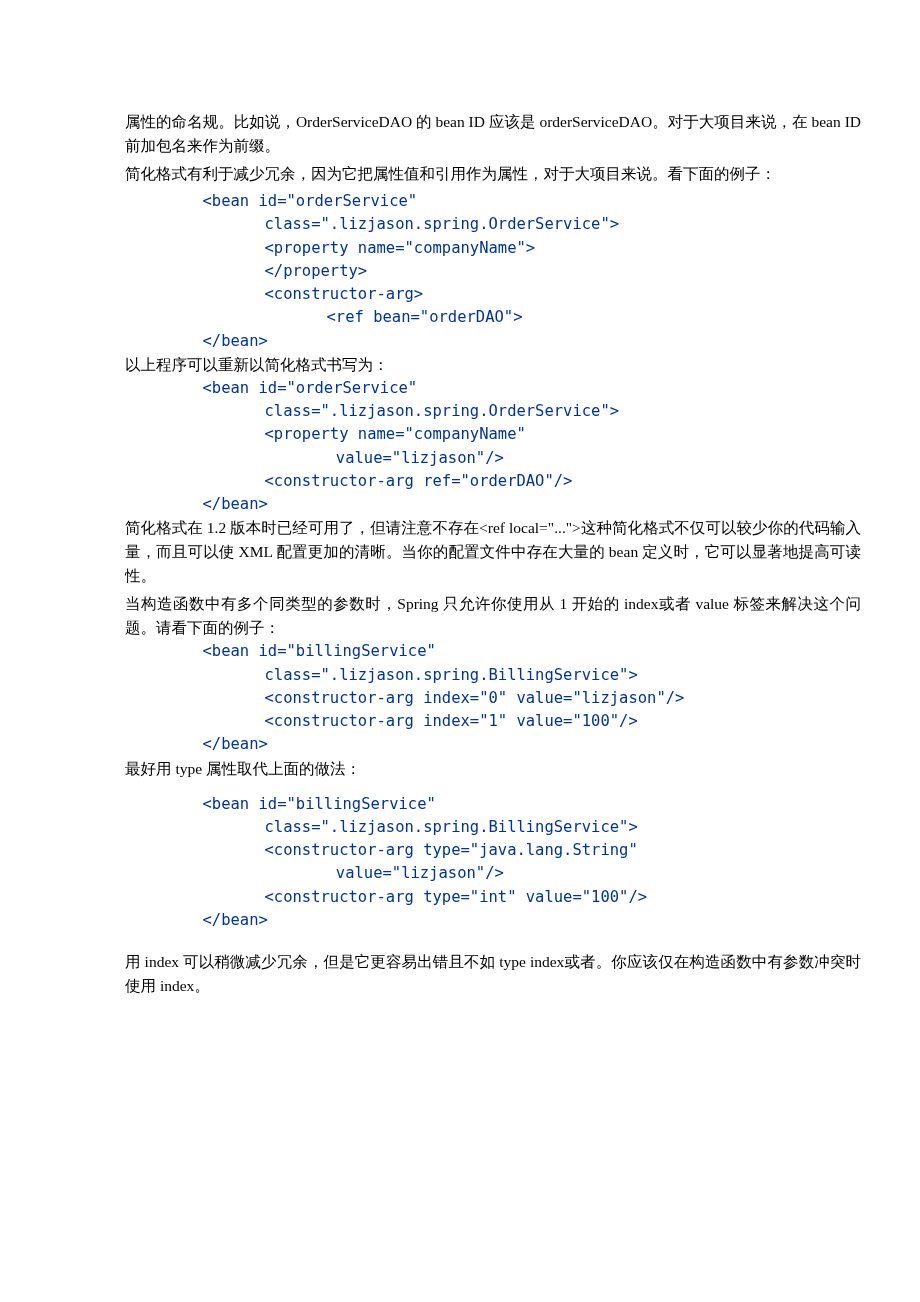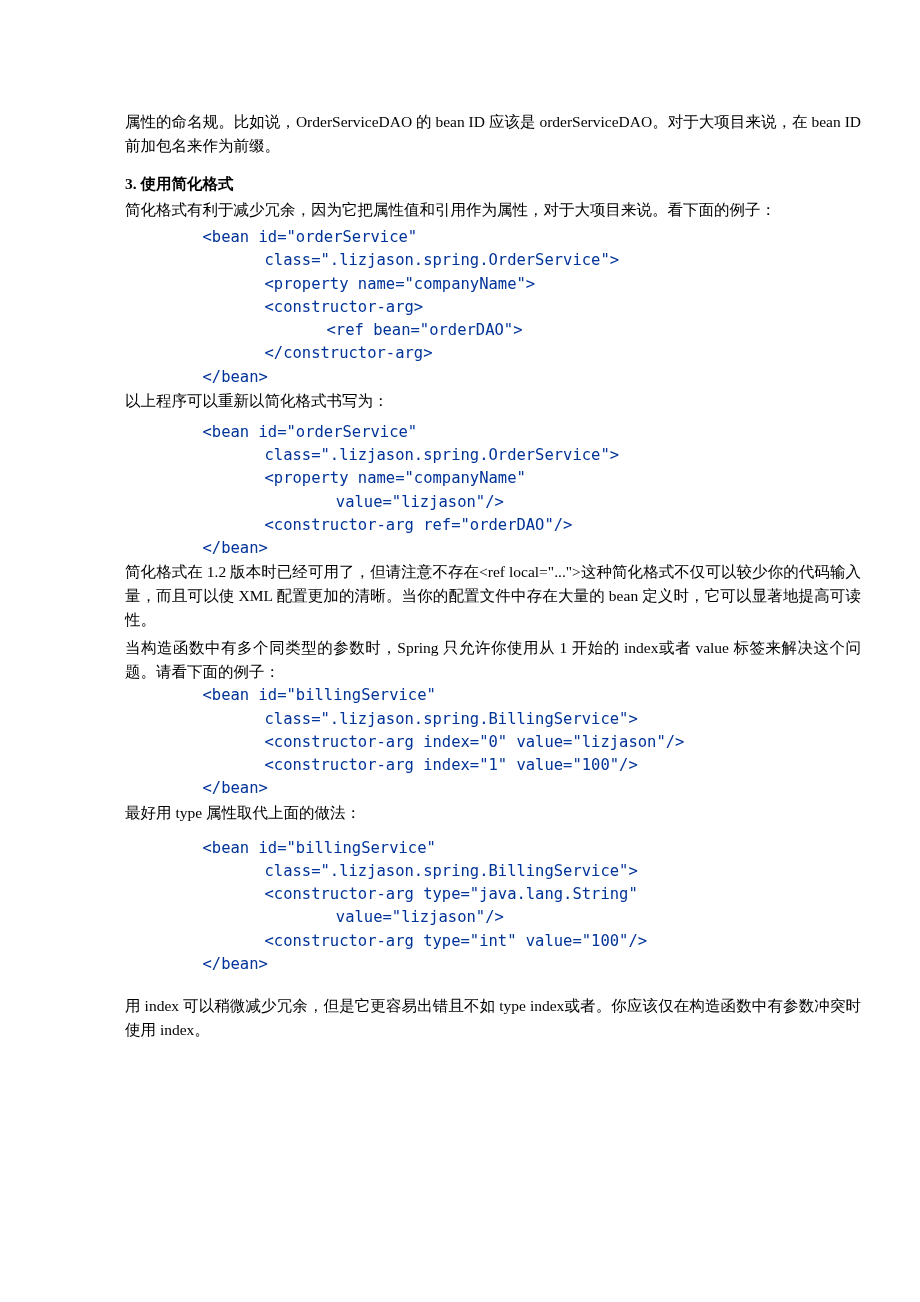--- a/index.html
+++ b/index.html
@@ -37,32 +37,31 @@
 .code-indent3 { padding-left: 13em; }
 .blank { height: 18px; }
 </style>
 </head>
 <body>
 
 <div class="page">
 
   <p class="para">属性的命名规。比如说，OrderServiceDAO 的 bean ID 应该是 orderServiceDAO。对于大项目来说，在 bean ID 前加包名来作为前缀。</p>
 
-  <p class="heading">3. 使用简化格式</p>
   <p class="para">简化格式有利于减少冗余，因为它把属性值和引用作为属性，对于大项目来说。看下面的例子：</p>
 
   <div class="code code-indent1">&lt;bean id="orderService"</div>
   <div class="code code-indent2">class=".lizjason.spring.OrderService"&gt;</div>
   <div class="code code-indent2">&lt;property name="companyName"&gt;</div>
+  <div class="code code-indent2">&lt;/property&gt;</div>
   <div class="code code-indent2">&lt;constructor-arg&gt;</div>
   <div class="code code-indent3">&lt;ref bean="orderDAO"&gt;</div>
-  <div class="code code-indent2">&lt;/constructor-arg&gt;</div>
   <div class="code code-indent1">&lt;/bean&gt;</div>
 
-  <p class="para" style="margin-bottom:8px">以上程序可以重新以简化格式书写为：</p>
+  <p class="para" style="margin-bottom:0">以上程序可以重新以简化格式书写为：</p>
 
   <div class="code code-indent1">&lt;bean id="orderService"</div>
   <div class="code code-indent2">class=".lizjason.spring.OrderService"&gt;</div>
   <div class="code code-indent2">&lt;property name="companyName"</div>
   <div class="code code-indent3"> value="lizjason"/&gt;</div>
   <div class="code code-indent2">&lt;constructor-arg ref="orderDAO"/&gt;</div>
   <div class="code code-indent1">&lt;/bean&gt;</div>
 
   <p class="para">简化格式在 1.2 版本时已经可用了，但请注意不存在&lt;ref local="..."&gt;这种简化格式不仅可以较少你的代码输入量，而且可以使 XML 配置更加的清晰。当你的配置文件中存在大量的 bean 定义时，它可以显著地提高可读性。</p>
 

